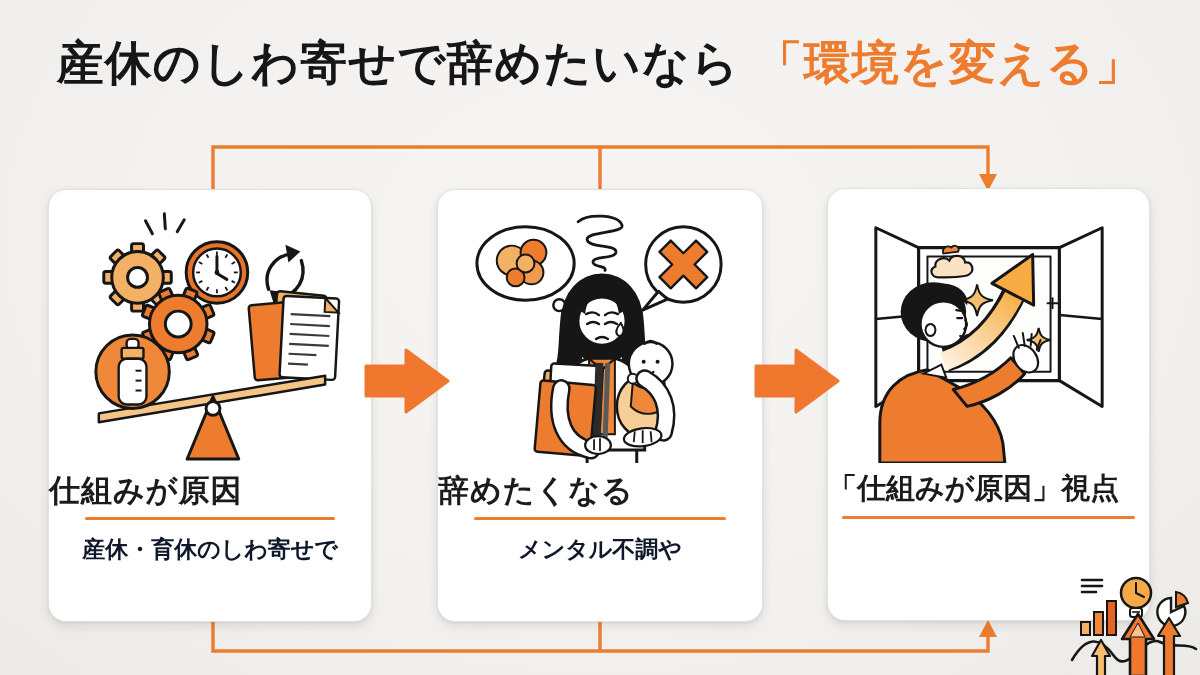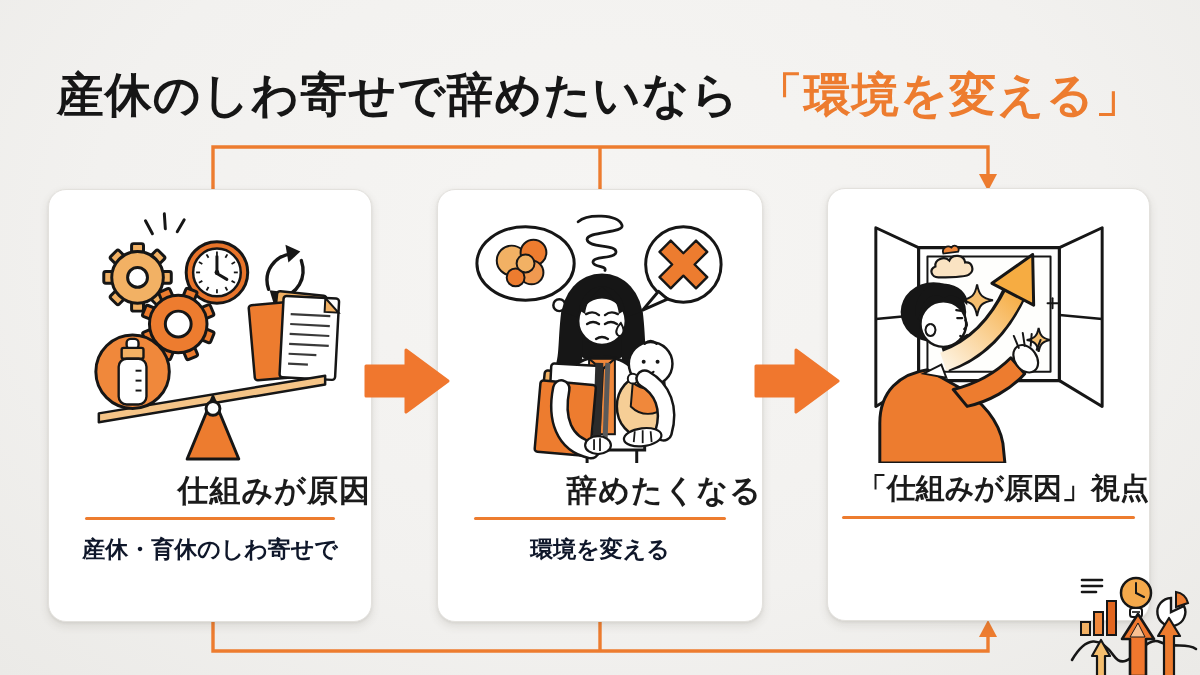--- a/index.html
+++ b/index.html
@@ -5,41 +5,41 @@
   * { margin:0; padding:0; box-sizing:border-box; }
   html,body { width:1200px; height:675px; }
   body { font-family:"Liberation Sans", sans-serif; }
   .stage{
     position:relative; width:1200px; height:675px; overflow:hidden;
     background:radial-gradient(ellipse at 50% 35%, #f6f5f3 0%, #f2f1ef 60%, #ebeae7 100%);
   }
   .main-title{
     position:absolute; top:34px; left:0; width:100%;
     text-align:center; white-space:nowrap;
-    font-size:47px; font-weight:900; letter-spacing:1px; line-height:1.25;margin-top:32px;
+    font-size:47px; font-weight:900; letter-spacing:1px; line-height:1.25;
   }
   .main-title .t-black{ color:#161616; }
   .main-title .t-orange{ color:#ED7C2F; margin-left:16px; }
 
   .overlay{ position:absolute; left:0; top:0; z-index:1; }
   .overlay.front{ z-index:3; pointer-events:none; }
 
   .card{
     position:absolute; top:189px; width:324px; height:433px;
     background:#ffffff; border:1px solid #e3e1dd; border-radius:18px;
     box-shadow:0 4px 10px rgba(70,62,52,.12), 0 1px 3px rgba(70,62,52,.08);
     z-index:2;
   }
   .card-1{ left:48px; }
   .card-2{ left:437px; width:326px; }
   .card-3{ left:827px; top:188px; width:323px; }
   .card svg.illo{ position:absolute; top:4px; left:0; width:100%; height:270px; }
   .card h2{
     position:absolute; top:280px; left:0; width:100%;
-    text-align:right; font-size:31px; font-weight:900; color:#1b1b1b;
+    text-align:left; font-size:31px; font-weight:900; color:#1b1b1b;
     letter-spacing:1px; white-space:nowrap;
   }
   .card-3 h2{ font-size:29px; letter-spacing:0; }
   .card .divider{
     position:absolute; top:327px; left:36px; right:36px; height:3px;
     background:#ED7C2F; border-radius:2px;
   }
   .card-3 .divider{ left:14px; right:14px; }
   .card .body-text{
     position:absolute; top:342px; left:6px; right:6px;
@@ -258,21 +258,21 @@
         <g>
           <ellipse cx="206" cy="245" rx="19" ry="9" fill="#fff" stroke="#161616" stroke-width="2.2" transform="rotate(-7 206 245)"></ellipse>
           <line x1="198" y1="239" x2="197" y2="250" stroke="#161616" stroke-width="1.8"></line>
           <line x1="206" y1="238" x2="206" y2="251" stroke="#161616" stroke-width="1.8"></line>
           <line x1="214" y1="239" x2="215" y2="250" stroke="#161616" stroke-width="1.8"></line>
         </g>
       </g>
     </svg>
     <h2>辞めたくなる</h2>
     <div class="divider"></div>
-    <p class="body-text"><span>環境を変える</span><br></p>
+    <p class="body-text"><span>メンタル不調や</span><br></p>
   </article>
 
   <article class="card card-3">
     <svg class="illo" viewBox="0 0 323 272">
       <defs>
         <linearGradient id="riseGrad" x1="0" y1="1" x2="1" y2="0">
           <stop offset="0" stop-color="#FDF2DF"></stop>
           <stop offset="1" stop-color="#F6AC42"></stop>
         </linearGradient>
       </defs>

